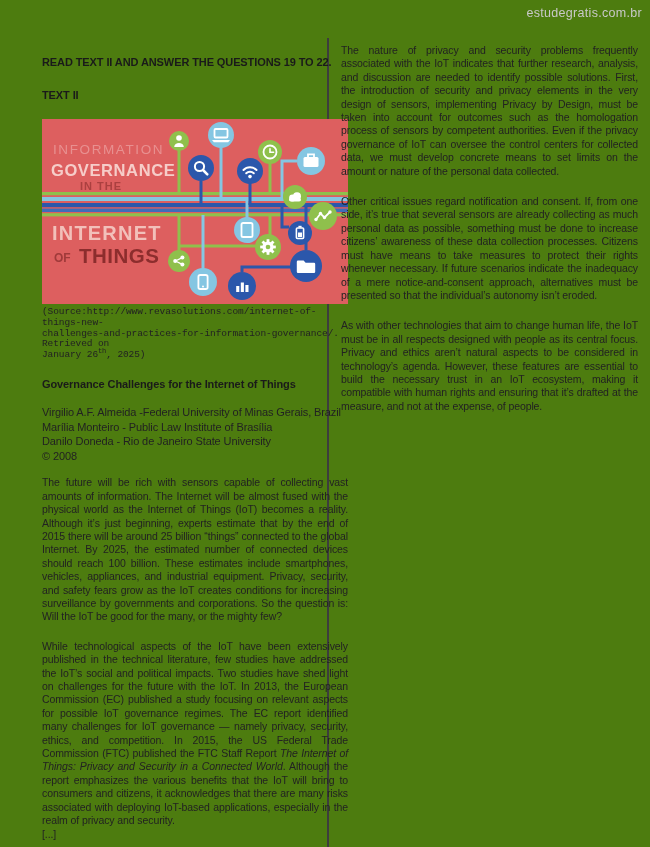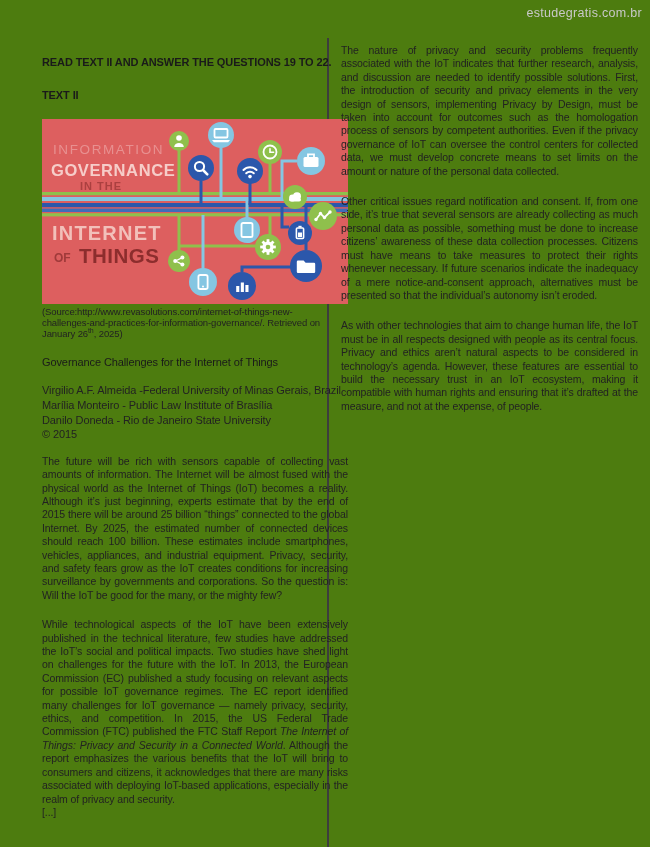--- a/index.html
+++ b/index.html
@@ -17,24 +17,24 @@
   .text-label{margin:0 0 18px 0;}
 
   .body-txt{font-size:10.5px;line-height:13.4px;letter-spacing:-.1px;text-align:justify;color:#222;}
   .para{margin:0 0 16px 0;}
   .para:last-child{margin-bottom:0;}
   .ital{font-style:italic;}
   .ellipsis-line{text-align:left;}
 
   .infographic{width:306px;height:185px;display:block;margin:0 0 3px 0;}
 
-  .caption{font-size:9.5px;line-height:10.8px;color:#222;white-space:pre-line;margin:0 0 17px 0;letter-spacing:-.1px;}
+  .caption{font-size:9.5px;line-height:10.8px;color:#222;white-space:pre-line;margin:0 0 17px 0;letter-spacing:-.1px;font-family:Liberation Mono, monospace;}
   .caption sup{font-size:7px;vertical-align:super;line-height:0;}
 
-  .article-title{font-size:11px;font-weight:400;color:#1a1a1a;margin:0 0 15px 0;letter-spacing:-.1px;}
+  .article-title{font-size:11px;font-weight:700;color:#1a1a1a;margin:0 0 15px 0;letter-spacing:-.1px;}
 
   .authors{margin:0 0 13px 0;}
   .author-line{font-size:11px;line-height:14.6px;letter-spacing:-.1px;}
 
   .src-note{font-size:10.2px;line-height:13.4px;letter-spacing:-.1px;white-space:pre-line;margin-top:25px;}
 
   
   .f-green{fill:#8fc04c;} .f-lblue{fill:#85c6e2;} .f-dblue{fill:#2b57ab;} .f-dblue2{fill:#3f6db8;}
   .s-green{stroke:#8fc04c;} .s-lblue{stroke:#85c6e2;} .s-dblue{stroke:#2b57ab;}
   .conn{fill:none;stroke-width:3;}
@@ -199,21 +199,21 @@
     <div class="caption"><span>(Source:http://www.revasolutions.com/internet-of-things-new-
 challenges-and-practices-for-information-governance/. Retrieved on
 January 26</span><sup>th</sup><span>, 2025)</span></div>
 
     <div class="article-title">Governance Challenges for the Internet of Things</div>
 
     <div class="authors">
       <div class="author-line">Virgilio A.F. Almeida -Federal University of Minas Gerais, Brazil</div>
       <div class="author-line">Marília Monteiro - Public Law Institute of Brasília</div>
       <div class="author-line">Danilo Doneda - Rio de Janeiro State University</div>
-      <div class="author-line">© 2015</div>
+      <div class="author-line">© 2008</div>
     </div>
 
     <div class="body-txt para">The future will be rich with sensors capable of collecting vast amounts of information. The Internet will be almost fused with the physical world as the Internet of Things (IoT) becomes a reality. Although it’s just beginning, experts estimate that by the end of 2015 there will be around 25 billion “things” connected to the global Internet. By 2025, the estimated number of connected devices should reach 100 billion. These estimates include smartphones, vehicles, appliances, and industrial equipment. Privacy, security, and safety fears grow as the IoT creates conditions for increasing surveillance by governments and corporations. So the question is: Will the IoT be good for the many, or the mighty few?</div>
 
     <div class="body-txt para"><span>While technological aspects of the IoT have been extensively published in the technical literature, few studies have addressed the IoT’s social and political impacts. Two studies have shed light on challenges for the future with the IoT. In 2013, the European Commission (EC) published a study focusing on relevant aspects for possible IoT governance regimes. The EC report identified many challenges for IoT governance — namely privacy, security, ethics, and competition. In 2015, the US Federal Trade Commission (FTC) published the FTC Staff Report </span><span class="ital">The Internet of Things: Privacy and Security in a Connected World</span><span>. Although the report emphasizes the various benefits that the IoT will bring to consumers and citizens, it acknowledges that there are many risks associated with deploying IoT-based applications, especially in the realm of privacy and security.</span><div class="ellipsis-line">[...]</div></div>
   </div>
 
   <div class="col-right">
     <div class="body-txt para" style="margin-bottom:17px">The nature of privacy and security problems frequently associated with the IoT indicates that further research, analysis, and discussion are needed to identify possible solutions. First, the introduction of security and privacy elements in the very design of sensors, implementing Privacy by Design, must be taken into account for outcomes such as the homologation process of sensors by competent authorities. Even if the privacy governance of IoT can oversee the control centers for collected data, we must develop concrete means to set limits on the amount or nature of the personal data collected.</div>
     <div class="body-txt para" style="margin-bottom:17px">Other critical issues regard notification and consent. If, from one side, it’s true that several sensors are already collecting as much personal data as possible, something must be done to increase citizens’ awareness of these data collection processes. Citizens must have means to take measures to protect their rights whenever necessary. If future scenarios indicate the inadequacy of a mere notice-and-consent approach, alternatives must be presented so that the individual’s autonomy isn’t eroded.</div>

